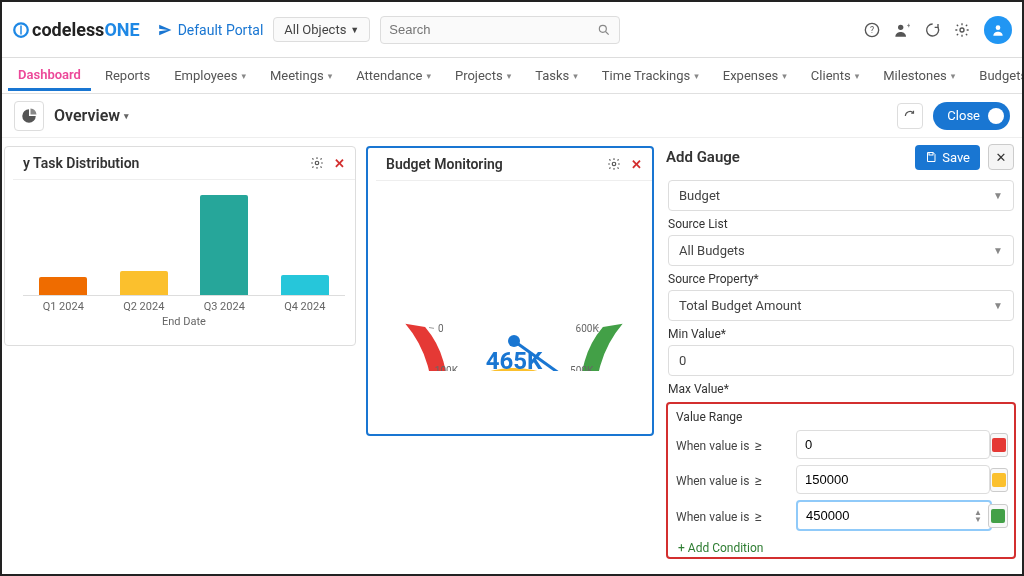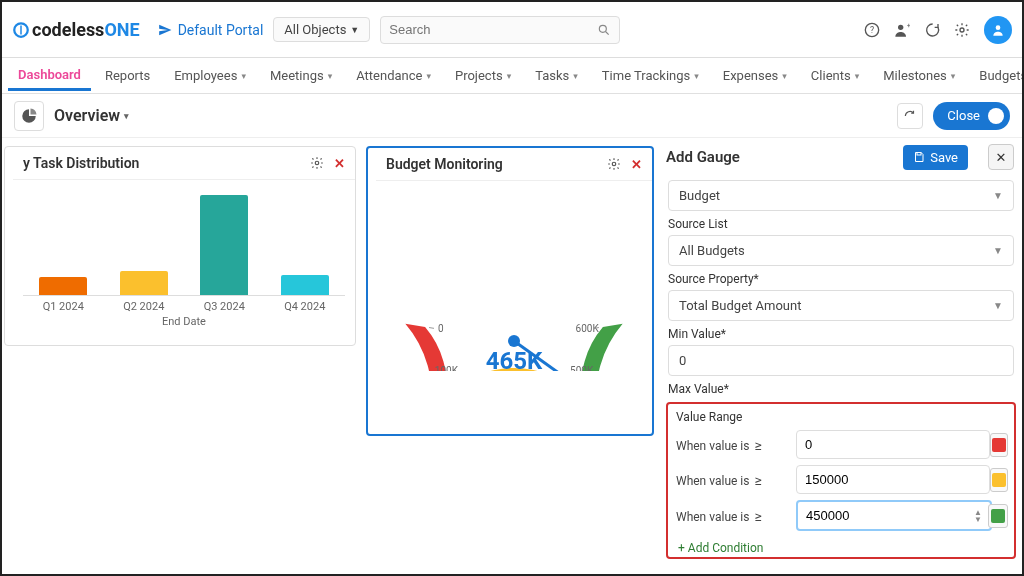--- a/index.html
+++ b/index.html
@@ -37,21 +37,21 @@
   .barchart { position:relative; height:150px; padding:6px 10px 4px 10px; }
   .bars { display:flex; align-items:flex-end; height:110px; border-bottom:1px solid #ddd; gap:0; }
   .barwrap { flex:1; display:flex; flex-direction:column; align-items:center; }
   .bar { width:48px; border-radius:2px 2px 0 0; }
   .xlabels { display:flex; }
   .xlabels span { flex:1; text-align:center; font-size:11px; color:#666; padding-top:4px; }
   .xaxis-title { text-align:center; font-size:11px; color:#666; margin-top:2px; }
   .gaugebody { position:relative; height:244px; display:flex; flex-direction:column; align-items:center; }
   .gaugesvg { width:260px; height:190px; }
   .gaugeval { font-size:24px; font-weight:700; color:#1976d2; margin-top:-24px; }
-  .panelhead { display:flex; align-items:center; padding:2px 4px 6px 2px;gap:12px; }
+  .panelhead { display:flex; align-items:center; padding:2px 4px 6px 2px; }
   .paneltitle { font-weight:600; font-size:15px; flex:1; }
   .savebtn { background:#1976d2; color:#fff; border-radius:4px; padding:5px 10px; font-size:13px; display:flex; align-items:center; gap:5px; cursor:pointer; }
   .closex { width:26px; height:26px; border:1px solid #ccc; border-radius:4px; display:flex; align-items:center; justify-content:center; margin-left:8px; cursor:pointer; background:#f5f5f5; }
   .formrow { margin:4px 4px 2px 4px; }
   .flabel { font-size:12px; color:#333; margin:6px 0 4px 0; }
   .fselect, .finput { width:100%; border:1px solid #ddd; border-radius:4px; padding:7px 10px; font-size:13px; color:#444; background:#fff; display:flex; align-items:center; justify-content:space-between; }
   .fselect .chev { color:#888; font-size:10px; }
   .rangebox { border:2px solid #d32f2f; border-radius:4px; margin:6px 2px 2px 2px; padding:6px 6px 2px 8px; }
   .rangerow { display:flex; align-items:center; gap:0; margin:6px 0; }
   .rangelabel { font-size:12px; color:#444; flex:0 0 120px; }

